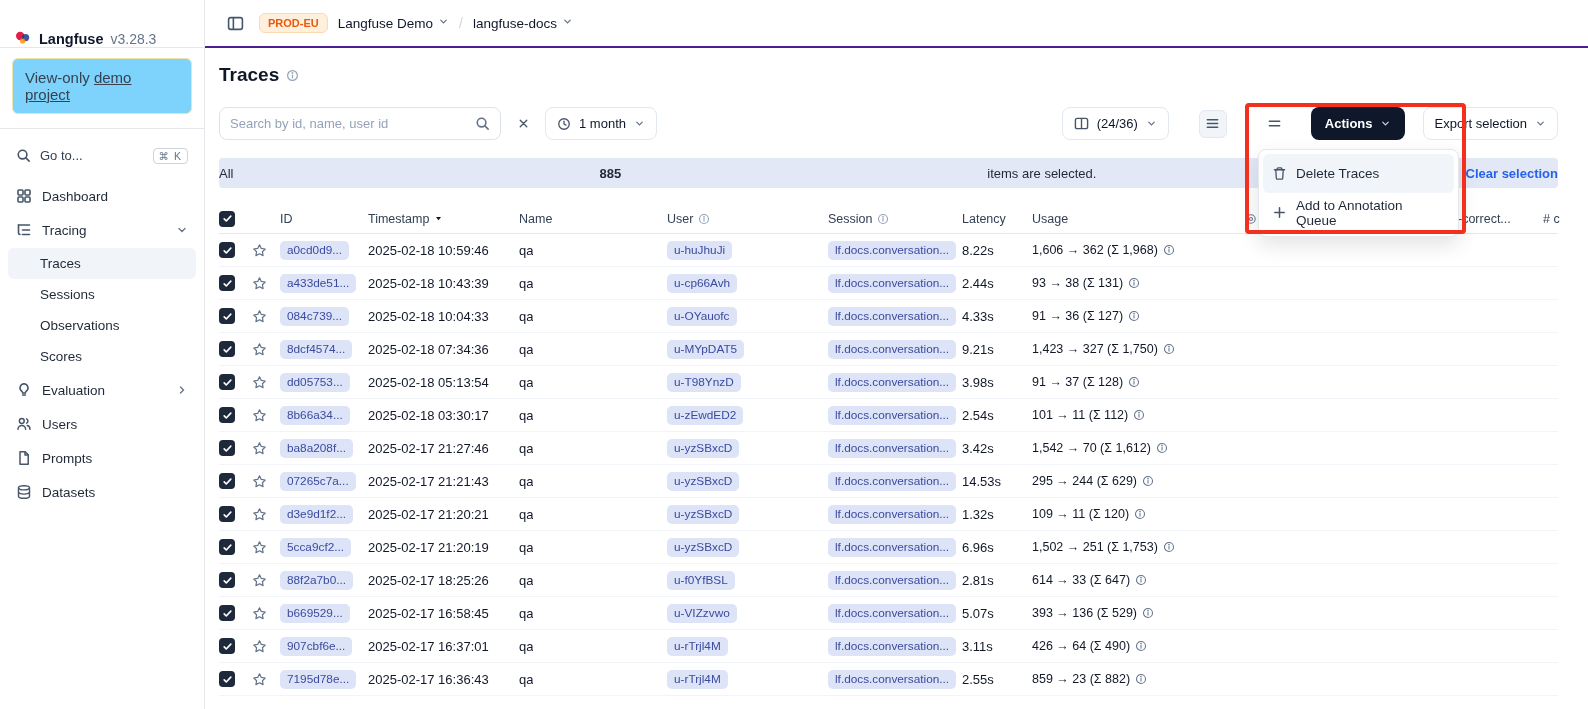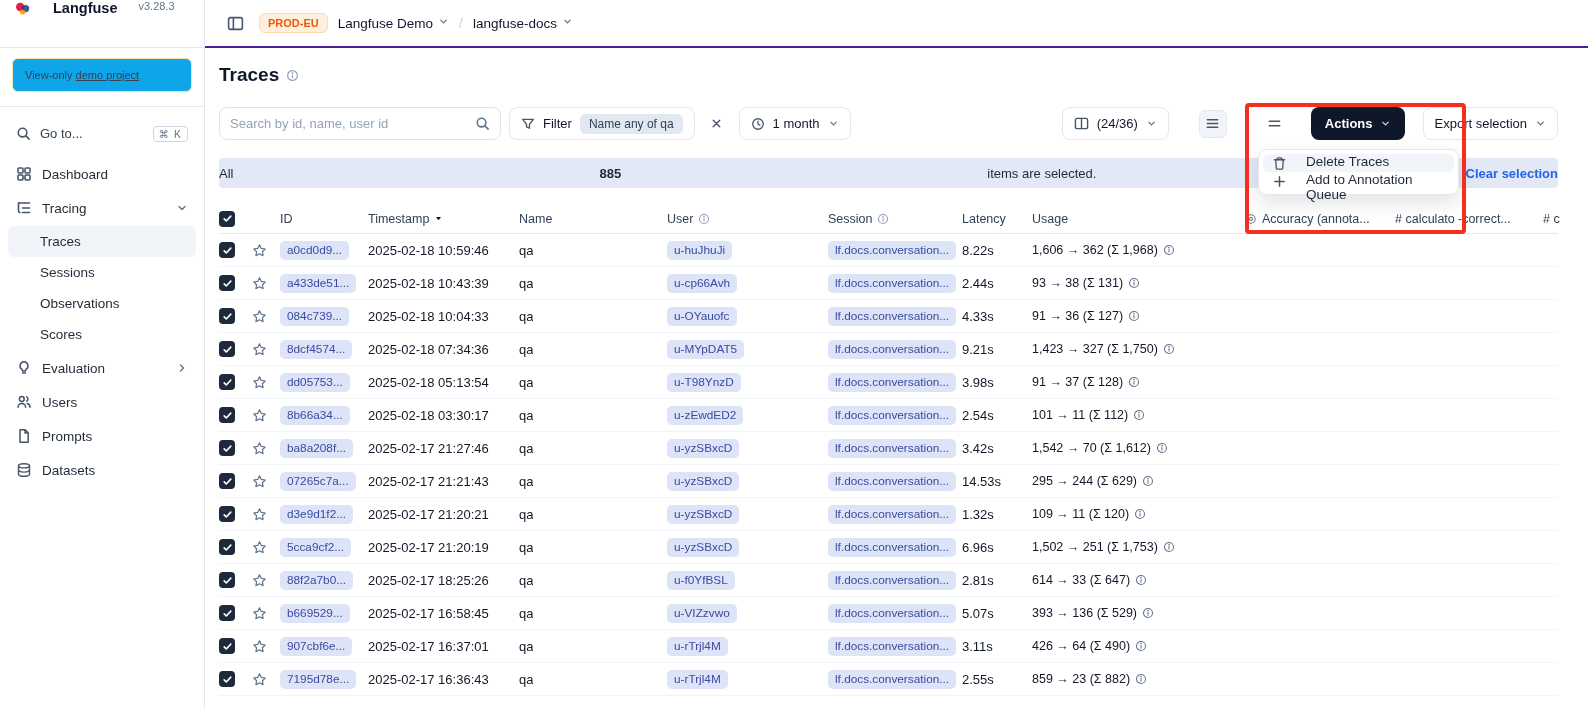--- a/index.html
+++ b/index.html
@@ -4,25 +4,25 @@
 <style>
   *{box-sizing:border-box;margin:0;padding:0}
   html,body{width:1588px;height:709px;overflow:hidden}
   body{font-family:"Liberation Sans","DejaVu Sans",sans-serif;background:#fff;color:#0f172a;font-size:13px;position:relative}
   .app{display:flex;height:100%}
   svg{display:block}
   .icon{flex:none;display:inline-flex;align-items:center;justify-content:center;color:#475569}
 
   
   .sidebar{width:205px;flex:none;border-right:1px solid #e5e7eb;background:#fff;display:flex;flex-direction:column}
-  .logo-row{height:48px;display:flex;align-items:flex-start;gap:21px;padding:0 14px;border-bottom:1px solid #e5e7eb}
+  .logo-row{height:48px;display:flex;align-items:flex-end;gap:7px;padding:0 14px;border-bottom:1px solid #e5e7eb}
   .logo-name{font-weight:700;font-size:14.5px;color:#0f172a}
-  .logo-version{font-size:11px;color:#64748b}
+  .logo-version{font-size:14px;color:#64748b}
   .banner-wrap{padding:10px 12px 14px;border-bottom:1px solid #e5e7eb}
-  .view-banner{background:#0ea5e9;border:1px solid #efe3ae;border-radius:6px;padding:10px 12px;font-size:11px;color:#374151}
+  .view-banner{background:#7dd3fc;border:1px solid #efe3ae;border-radius:6px;padding:10px 12px;font-size:15px;color:#374151}
   .view-banner a{color:#374151;text-decoration:underline;cursor:pointer}
   .nav{padding-top:8px}
   .goto-row{height:33px;display:flex;align-items:center;gap:9px;margin:2px 8px 8px;padding:0 8px;border-radius:6px;color:#334155;cursor:pointer}
   .kbd{margin-left:auto;border:1px solid #cbd5e1;border-radius:4px;font-size:10.5px;color:#64748b;padding:1px 5px;letter-spacing:1px}
   .nav-item{height:32px;display:flex;align-items:center;gap:10px;margin:2px 8px;padding:0 8px 0 8px;border-radius:6px;font-size:13.5px;color:#1f2937;cursor:pointer}
   .nav-item .chev{margin-left:auto;color:#64748b}
   .nav-child{height:31px;display:flex;align-items:center;margin:0 8px;padding-left:32px;border-radius:6px;font-size:13.5px;color:#1f2937;cursor:pointer}
   .nav-child.active{background:#f1f5f9;font-weight:500}
 
   
@@ -64,21 +64,21 @@
   .c-s1{width:150px}.c-s2{width:63px}.c-s3{width:85px}.c-s4{width:40px}
   .checkbox{width:16px;height:16px;border-radius:4px;background:#1e293b;display:inline-flex;align-items:center;justify-content:center;cursor:pointer;flex:none}
   .star{cursor:pointer;color:#64748b}
   .badge{background:#dde4f8;color:#3b4a9f;font-weight:400;font-size:11.8px;padding:2.5px 7px;border-radius:5px;max-width:100%;overflow:hidden;white-space:nowrap;cursor:pointer}
   .cellval{font-size:13px;color:#111827;overflow:hidden}
   .usg{font-size:12.5px;color:#111827}
   .sort{color:#0f172a}
 
   
   .dropdown{position:absolute;left:1258px;top:149px;width:201px;background:#fff;border:1px solid #e5e7eb;border-radius:8px;box-shadow:0 8px 20px rgba(15,23,42,.12);padding:4px;z-index:40}
-  .dd-item{height:18px;display:flex;gap:19px;padding:0 9px;border-radius:6px;font-size:13.5px;color:#1f2937;cursor:pointer}
+  .dd-item{height:39px;display:flex;align-items:center;gap:9px;padding:0 9px;border-radius:6px;font-size:13.5px;color:#1f2937;cursor:pointer}
   .dd-item.hl{background:#f1f5f9}
   .annot{position:absolute;left:1245px;top:103px;width:221px;height:131px;border:4px solid #f2301d;border-radius:4px;z-index:60;pointer-events:none}
 </style>
 </head>
 <body>
 
 <div class="app">
 
   <aside class="sidebar">
     <div class="logo-row">
@@ -253,29 +253,20 @@
         <div class="search-box">
           <input placeholder="Search by id, name, user id" style="">
           <span class="icon">
             <svg width="15" height="15" viewBox="0 0 16 16" fill="none" stroke="#64748b" stroke-width="1.7" stroke-linecap="round">
                 <circle cx="7" cy="7" r="4.6"></circle>
                 <path d="M10.6 10.6l3.4 3.4"></path>
               </svg>
           </span>
         </div>
 
-        <button class="btn">
-          <span class="icon">
-            <svg width="14" height="14" viewBox="0 0 16 16" fill="none" stroke="#475569" stroke-width="1.5" stroke-linejoin="round">
-                <path d="M1.8 2.8h12.4L9.7 8.3v4.6l-3.4-1.7V8.3z"></path>
-              </svg>
-          </span>
-          <span>Filter</span>
-          <span class="chip">Name any of qa</span>
-        </button>
 
         <button class="iconbtn">
           <span class="icon">
             <svg width="13" height="13" viewBox="0 0 16 16" fill="none" stroke="#475569" stroke-width="1.7" stroke-linecap="round">
                 <path d="M4 4l8 8M12 4l-8 8"></path>
               </svg>
           </span>
         </button>
 
         <button class="btn">

